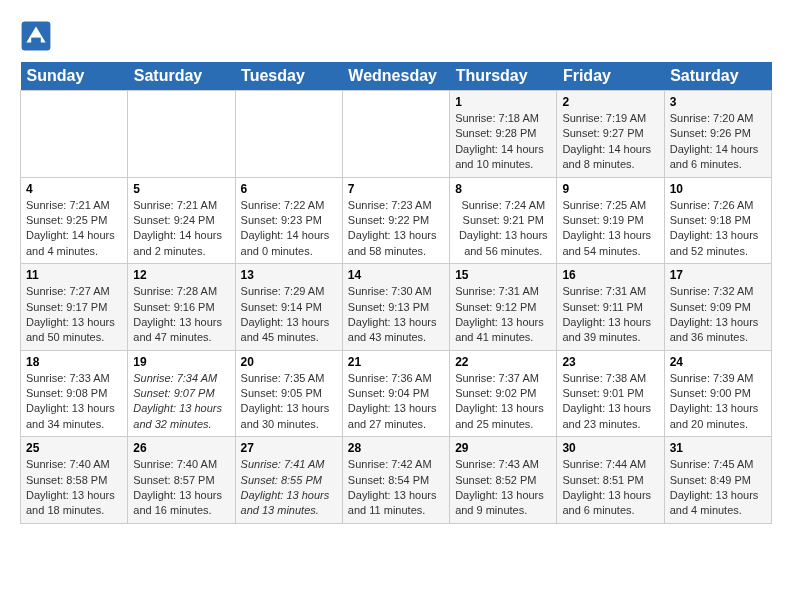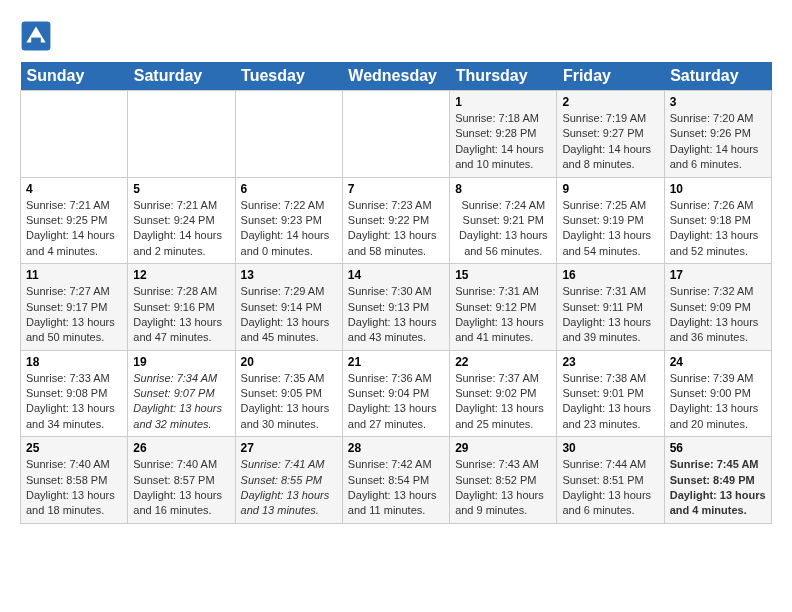--- a/index.html
+++ b/index.html
@@ -338,21 +338,21 @@
 and 9 minutes.</div>
         </td>
         <td>
           <span class="day-number">30</span>
           <div class="day-info" style="white-space: pre-line;">Sunrise: 7:44 AM
 Sunset: 8:51 PM
 Daylight: 13 hours
 and 6 minutes.</div>
         </td>
         <td>
-          <span class="day-number">56</span>
-          <div class="day-info" style="white-space: pre-line; font-weight: bold;">Sunrise: 7:45 AM
+          <span class="day-number">31</span>
+          <div class="day-info" style="white-space: pre-line;">Sunrise: 7:45 AM
 Sunset: 8:49 PM
 Daylight: 13 hours
 and 4 minutes.</div>
         </td>
       </tr>
     </tbody>
 </table>
 
 </body></html>

